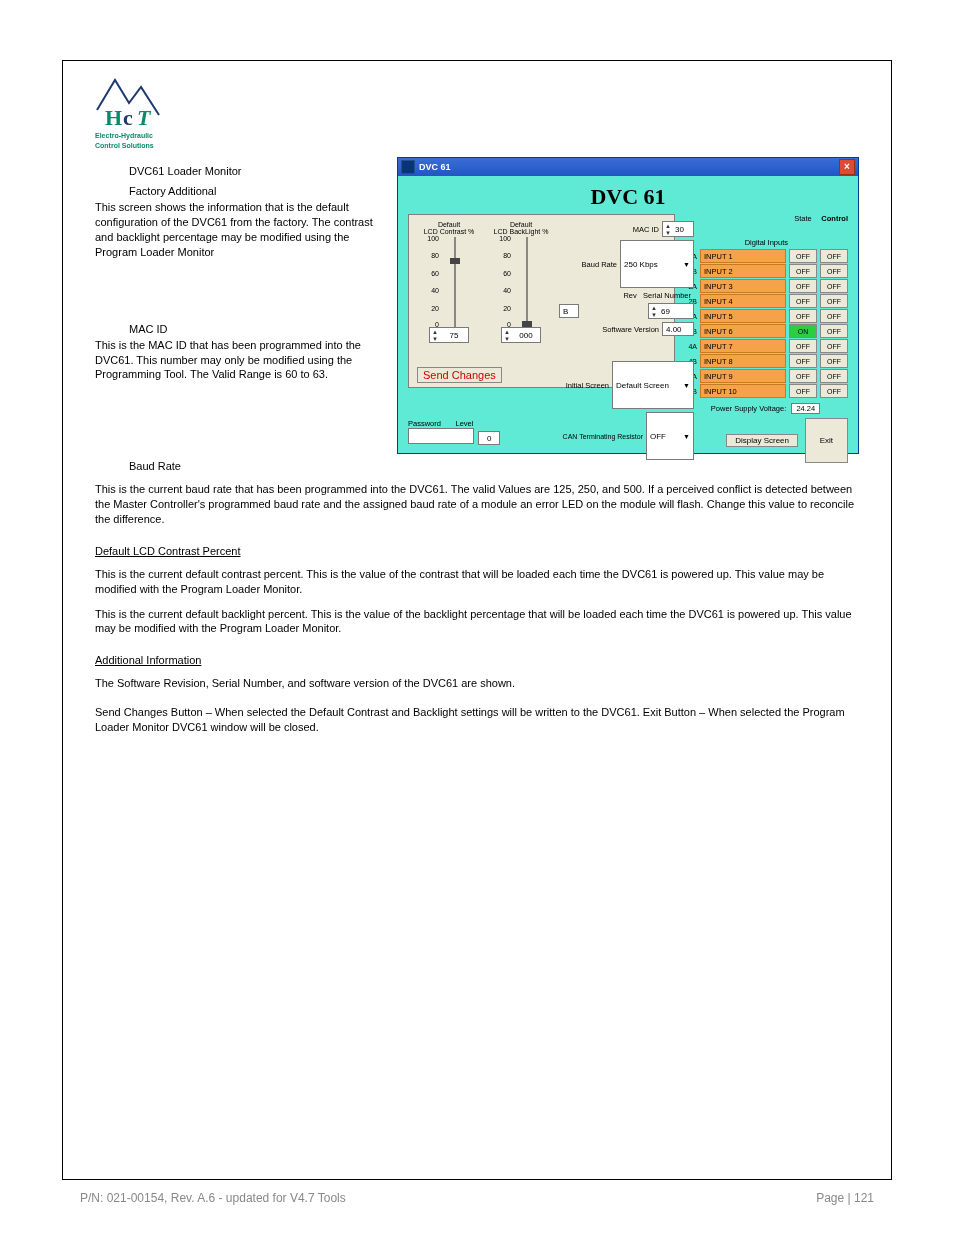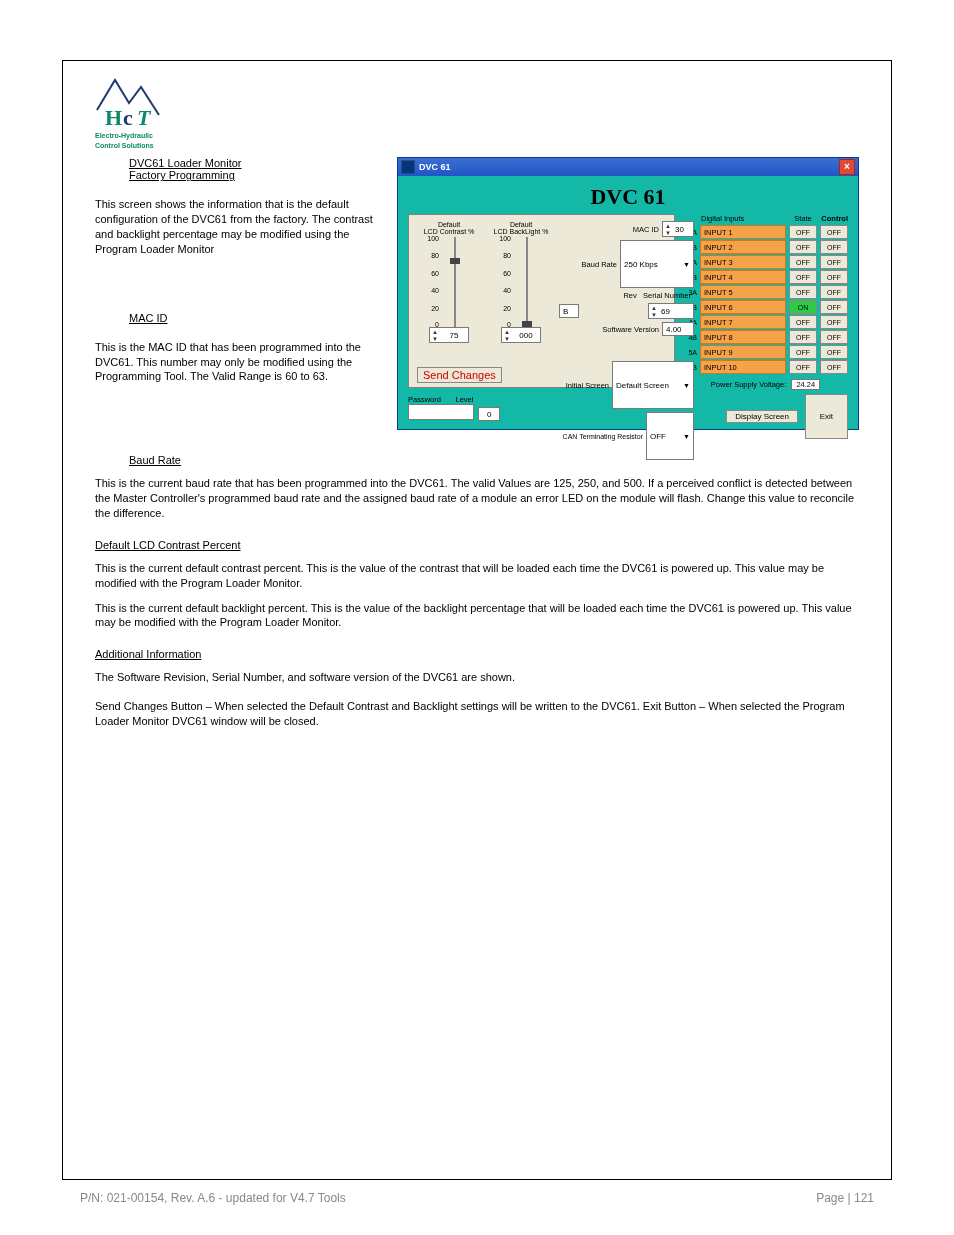--- a/index.html
+++ b/index.html
@@ -28,39 +28,39 @@
     position: relative;
     padding: 15px 25px 0 25px;
     z-index: 2;
   }
   .logo-block { width: 75px; }
   .logo-block svg { display:block; }
   .logo-caption { font-size:7px; color:#0a8a6a; line-height:1.1; margin-top:2px; font-weight:bold; }
   .two-col { display:flex; gap:15px; margin-top:8px; }
   .left-col { width: 335px; }
   .right-col { flex:1; }
-  .section-title { text-decoration: underline; margin-top:0;padding-left:34px; }
-  .para { line-height:1.35; margin-top:16px; }
+  .section-title { margin-top:8px;padding-left:34px; }
+  .para { line-height:1.35; margin-top:3px; }
   .full-text { margin-top:10px; line-height:1.35; }
   .heading { text-decoration: underline; margin-top:18px; }
   .footer {
     position:absolute;
     bottom: 30px;
     left: 80px;
     right: 80px;
     display:flex;
     justify-content:space-between;
     font-size:12px;
     color:#888;
   }
   
   .app-window {
     border: 1px solid #003c8f;
     width: 460px;
-    background: #14b8a6;
+    background: #5eead4;
     font-size: 8px;
   }
   .titlebar {
     background: linear-gradient(#3a6ed5,#2155c4);
     color:#fff;
     height:18px;
     display:flex;
     align-items:center;
     justify-content:space-between;
     padding:0 3px;
@@ -84,21 +84,21 @@
   .num-spin { display:inline-flex; align-items:center; border:1px solid #7a7a7a; background:#fff; height:14px; width:38px; font-size:8px; }
   .num-spin .sp { width:10px; text-align:center; color:#333; line-height:7px; font-size:7px; }
   .num-spin .val { flex:1; padding:0 2px; }
   .combo { border:1px solid #7a7a7a; background:#fff; height:14px; display:inline-flex; align-items:center; padding:16px 3px; font-size:8px; width:66px; justify-content:space-between; }
   .combo .arrow { font-size:7px; }
   .txtbox { border:1px solid #7a7a7a; background:#fff; height:12px; padding:0 3px; display:inline-flex; align-items:center; font-size:8px; }
   .send-btn { color:#c00; border:1px solid #888; background:#ece9d8; padding:1px 5px; font-size:11px; cursor:pointer; }
   .right-panel { width:165px; }
   .di-header { display:flex; font-size:7.5px; margin-bottom:2px; }
   .di-header span:nth-child(1){ flex:0 0 18px; }
-  .di-header span:nth-child(2){ flex:1; text-align:left; }
+  .di-header span:nth-child(2){ flex:1; text-align:right;margin-top:24px; }
   .di-header span:nth-child(3){ width:30px; text-align:center; }
   .di-header span:nth-child(4){ width:30px; text-align:right;font-weight:bold; }
   .di-row { display:flex; align-items:center; gap:3px; margin-bottom:1px; }
   .di-row .rlbl { width:14px; font-size:7px; text-align:right; }
   .di-row .name { flex:1; background:#f5a24a; border:1px solid #c77a1e; height:12px; padding:0 3px; font-size:7.5px; display:flex; align-items:center; }
   .di-row .state { width:26px; height:12px; border:1px solid #888; background:#ece9d8; font-size:7px; display:flex; align-items:center; justify-content:center; }
   .di-row .state.on { background:#2ecc40; color:#003; }
   .psv { text-align:center; font-size:7.5px; margin-top:6px; }
   .psv .val { border:1px solid #7a7a7a; background:#fff; padding:0 4px; margin-left:3px; }
   .bottom-row { display:flex; justify-content:space-between; align-items:flex-end; margin-top:6px; }
@@ -125,21 +125,21 @@
         <text x="28" y="50" font-family="Georgia" font-size="22" font-weight="bold" fill="#1d3a6e">c</text>
         <text x="42" y="50" font-family="Georgia" font-size="22" font-weight="bold" fill="#0a8a6a" font-style="italic">T</text>
       </svg>
       <div class="logo-caption">Electro-Hydraulic</div>
       <div class="logo-caption">Control Solutions</div>
     </div>
 
     <div class="two-col">
       <div class="left-col">
         <div class="section-title">DVC61 Loader Monitor</div>
-        <div class="section-title">Factory Programming</div>
+        <div class="section-title">Factory Additional</div>
         <div class="para">This screen shows the information that is the default configuration of the DVC61 from the factory. The contrast and backlight percentage may be modified using the Program Loader Monitor</div>
         <div style="height:55px"></div>
         <div class="section-title">MAC ID</div>
         <div class="para">This is the MAC ID that has been programmed into the DVC61. This number may only be modified using the Programming Tool. The Valid Range is 60 to 63.</div>
         <div style="height:70px"></div>
         <div class="section-title">Baud Rate</div>
       </div>
 
       <div class="right-col">
         <div class="app-window">

